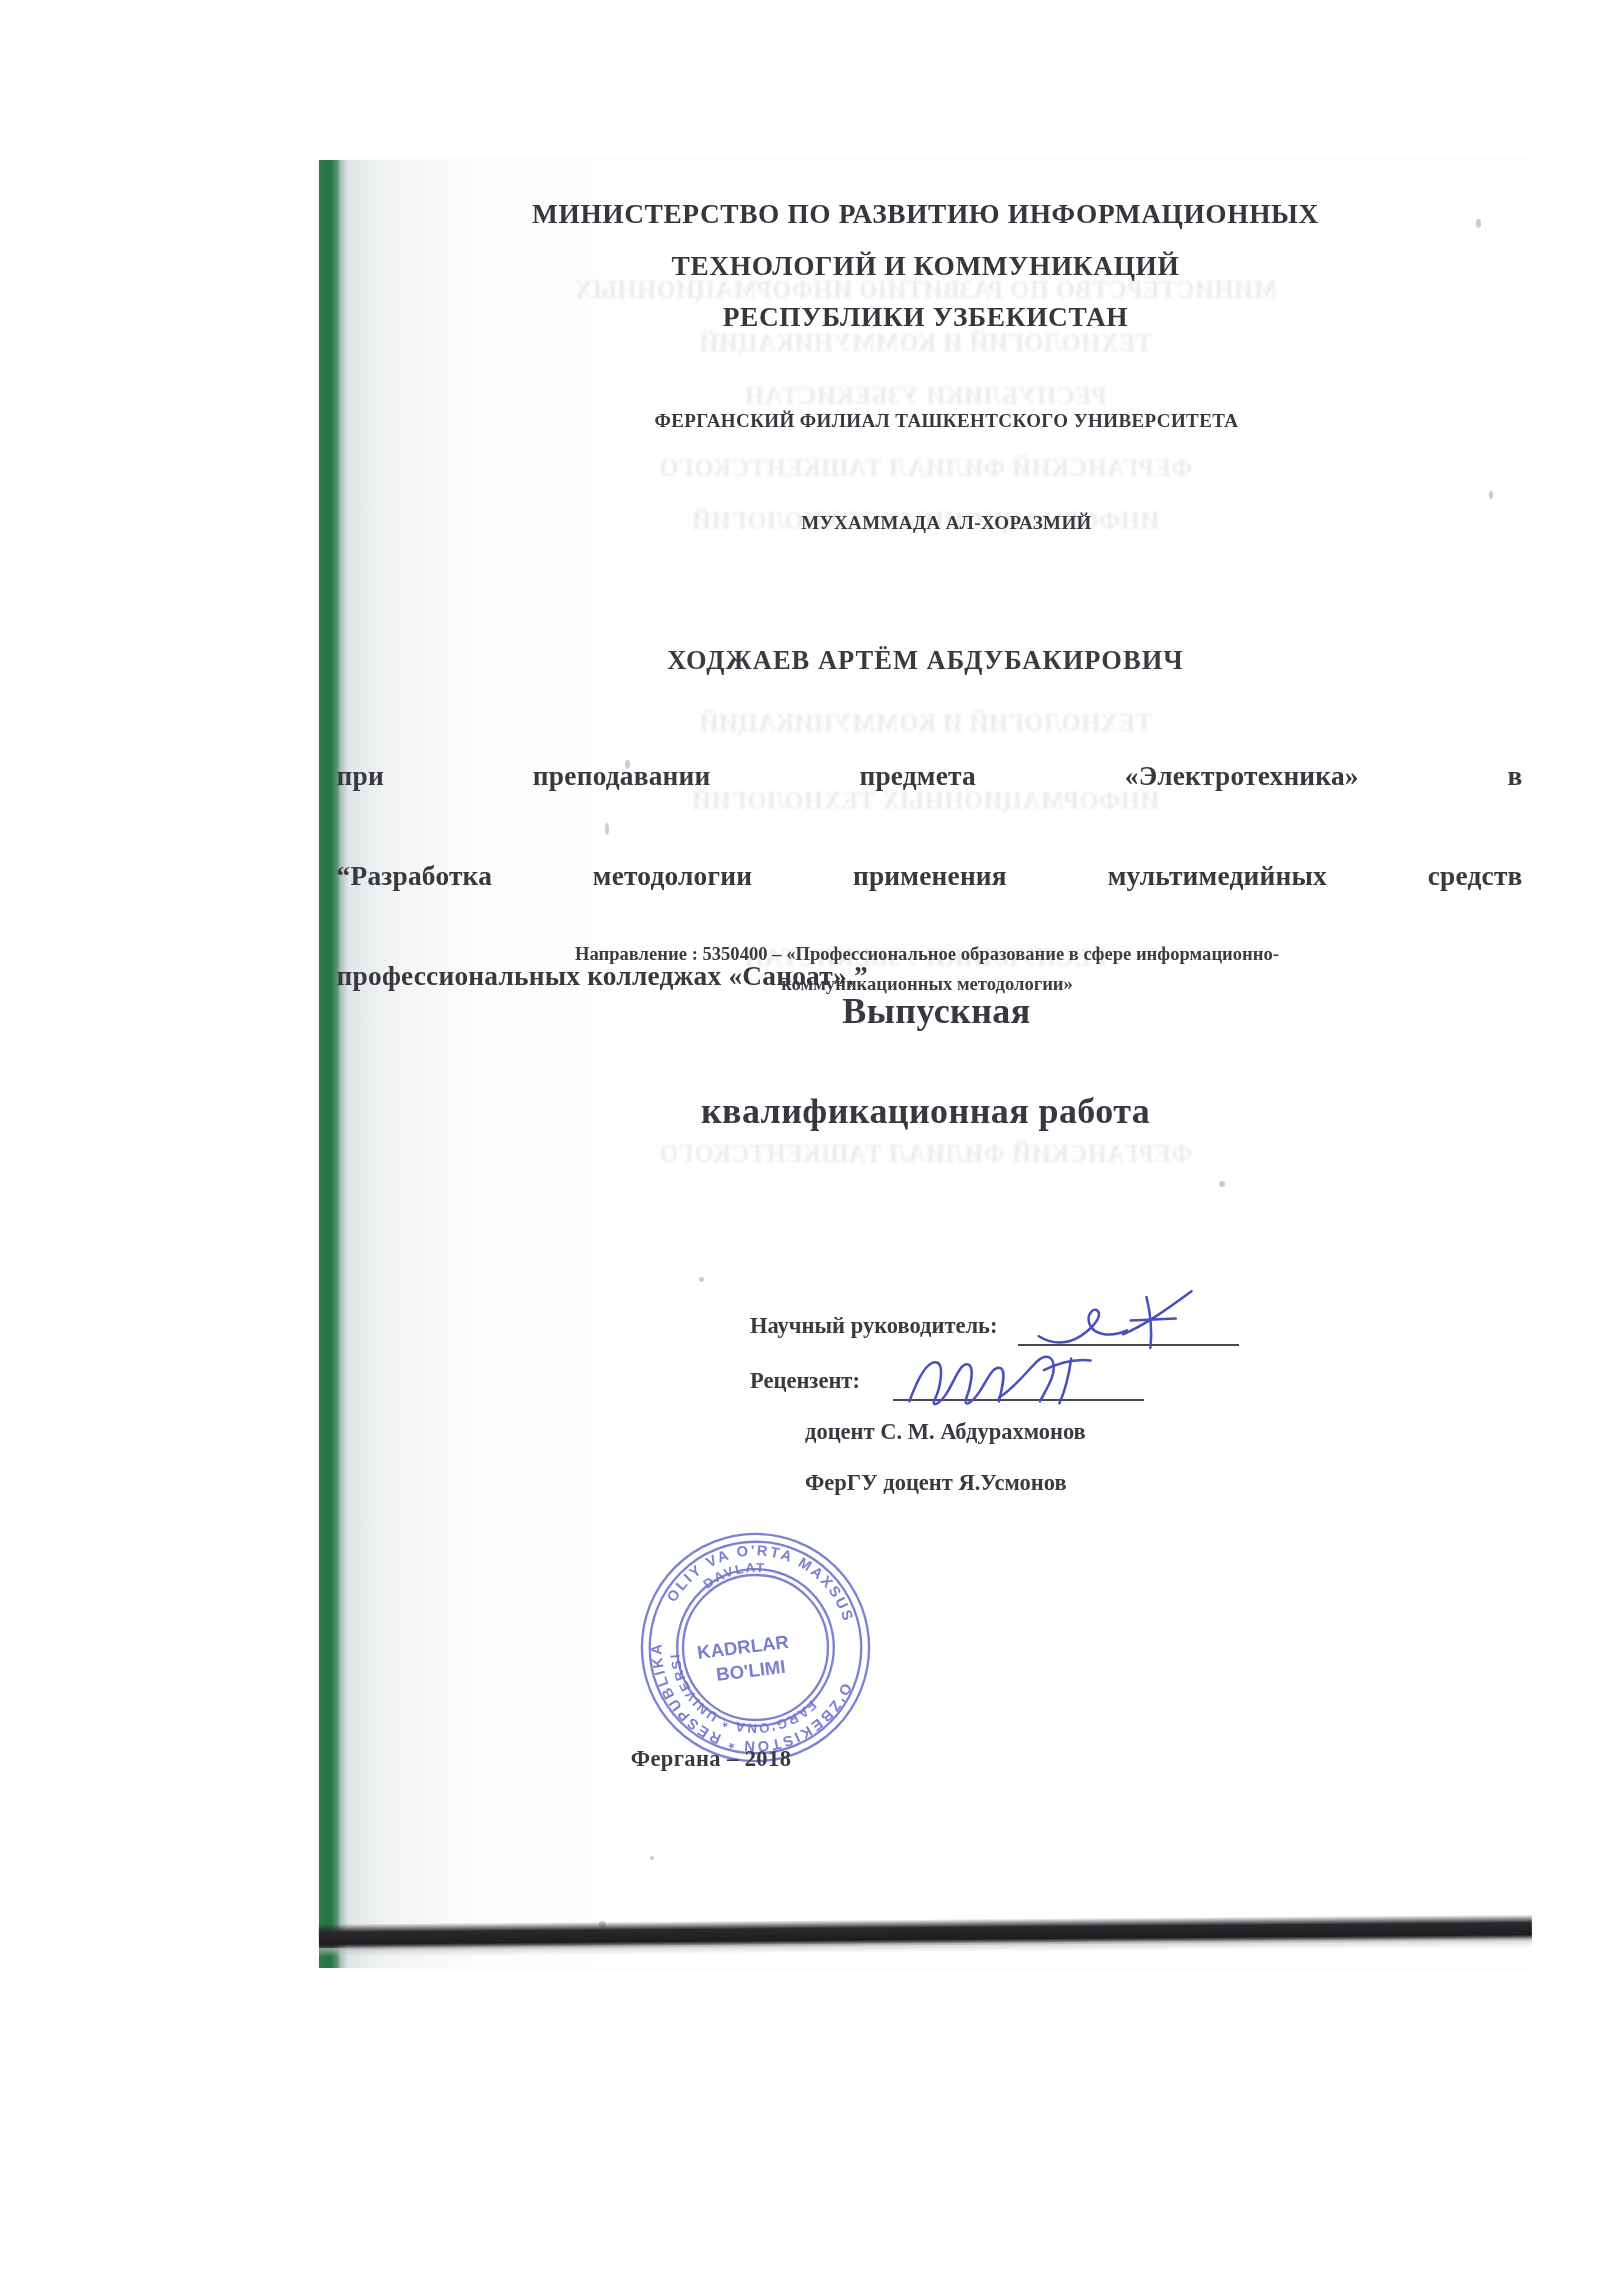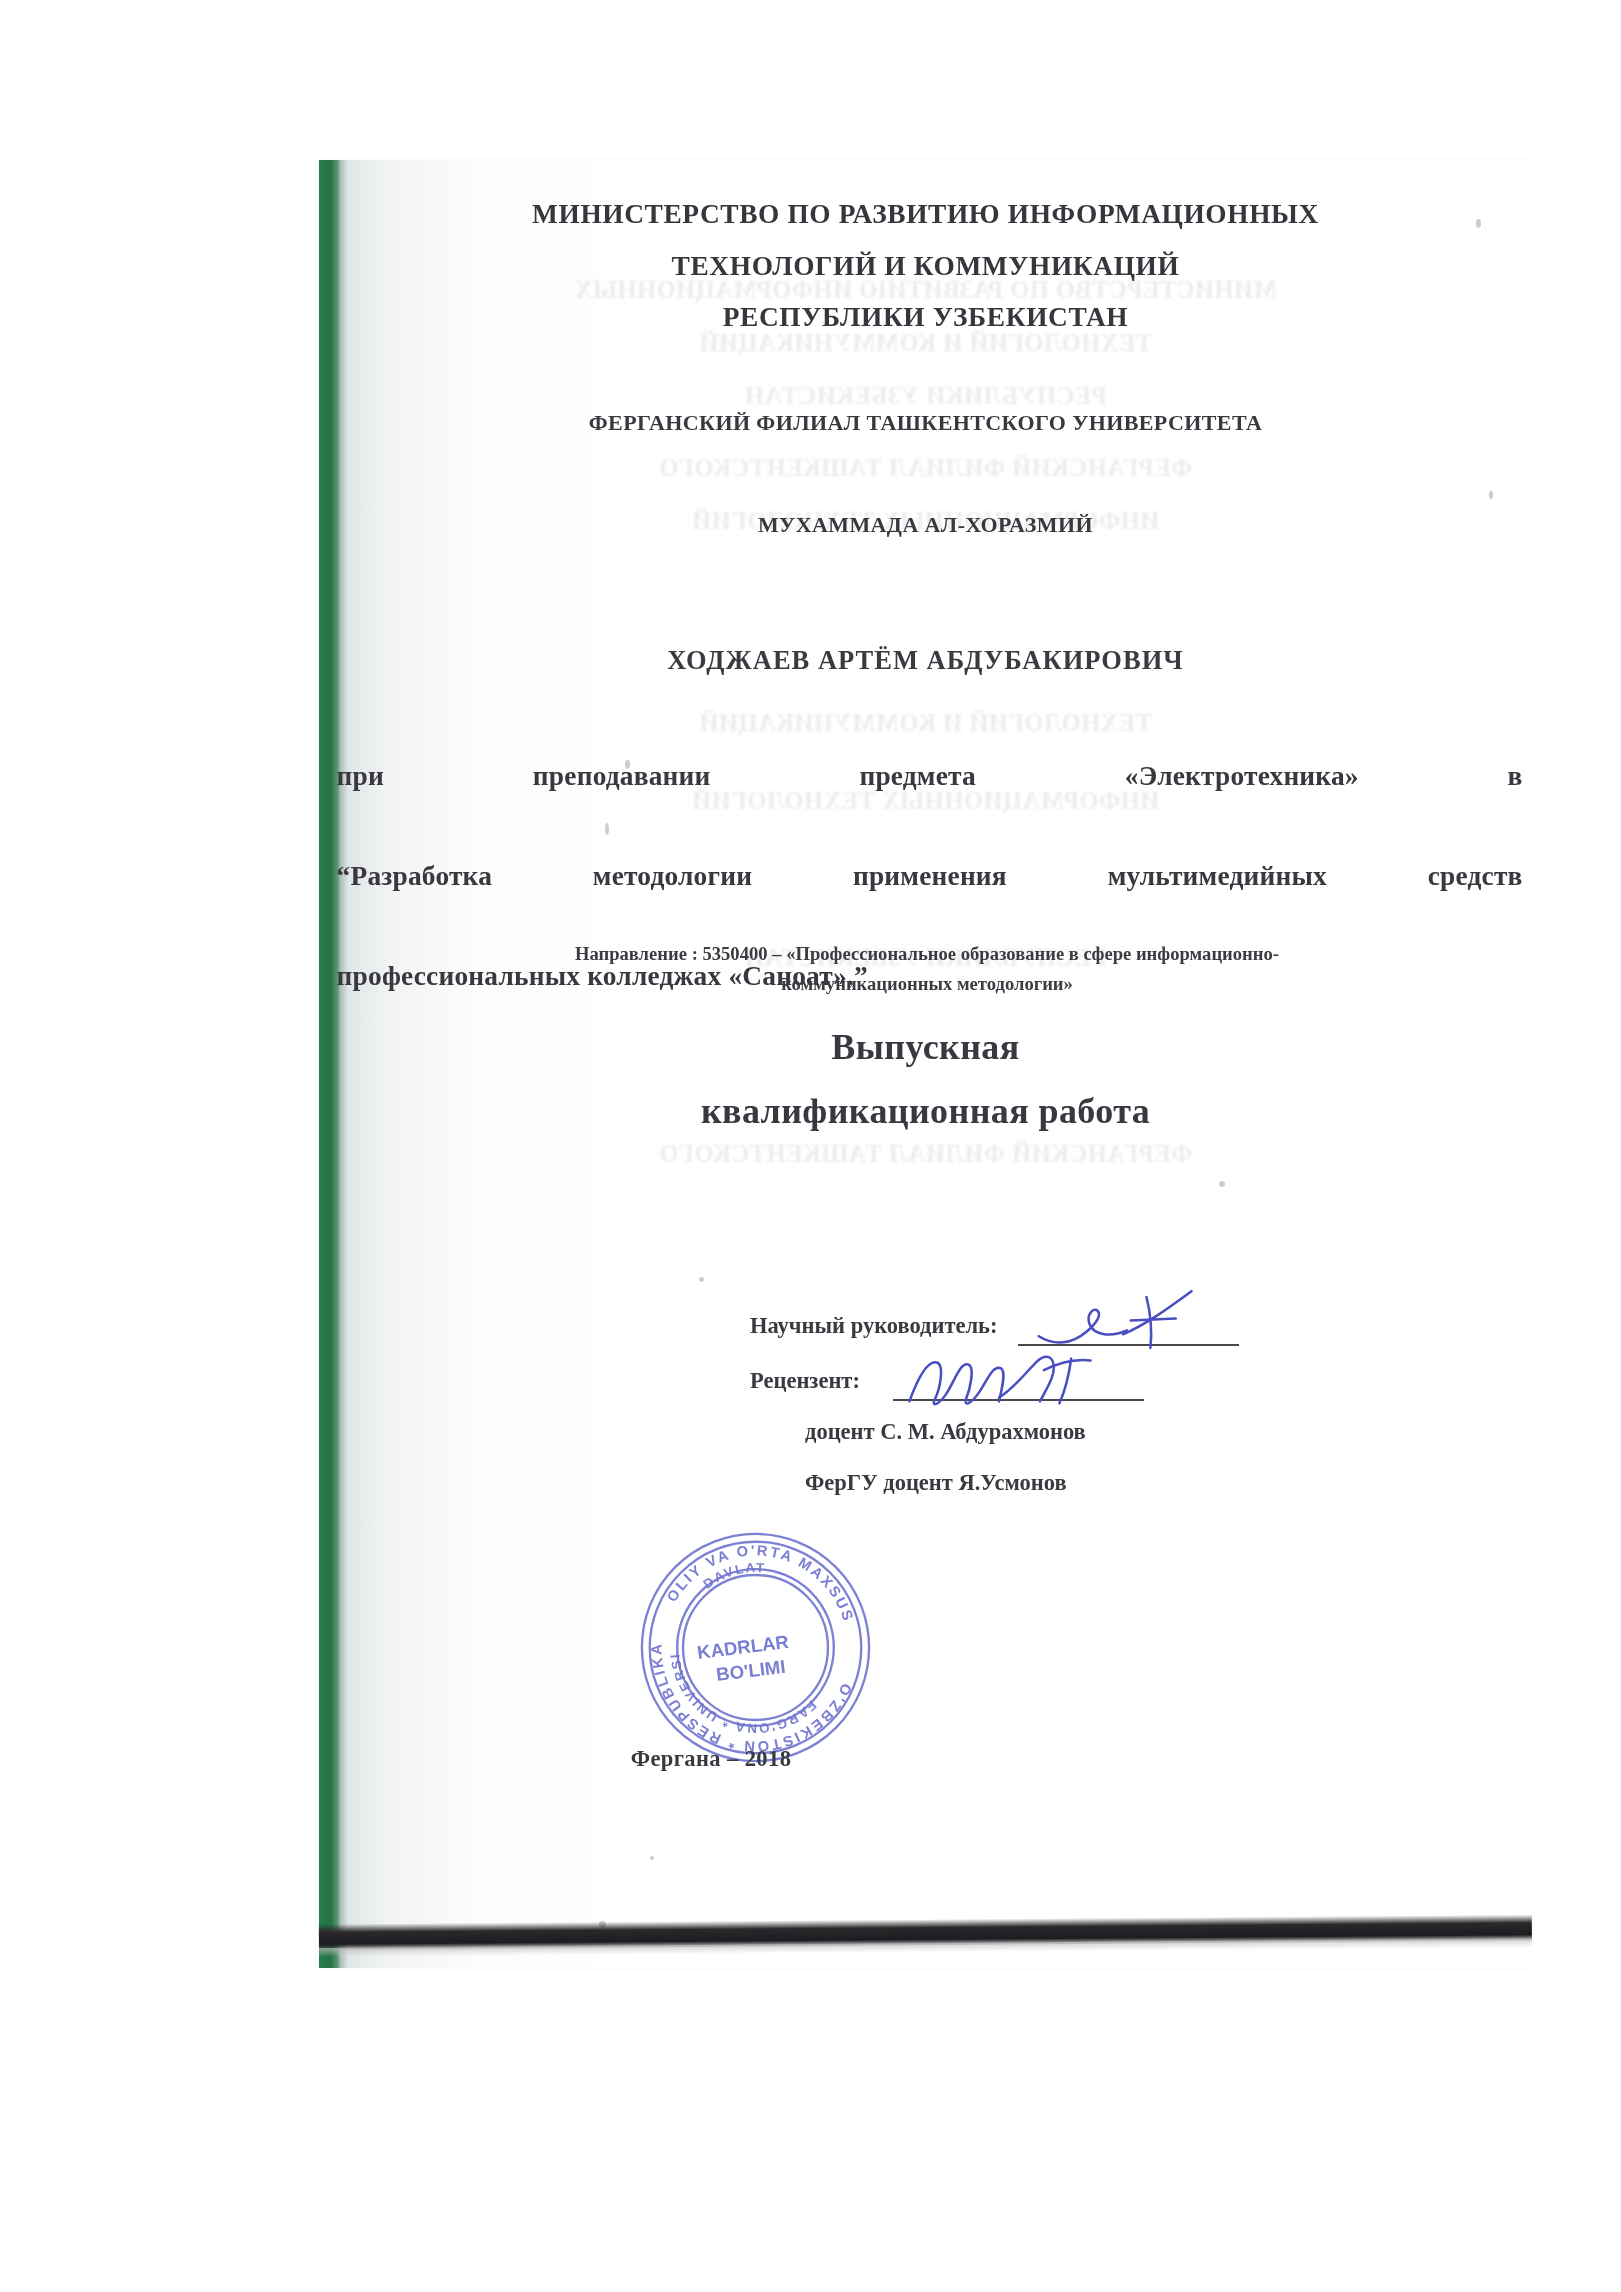--- a/index.html
+++ b/index.html
@@ -91,21 +91,21 @@
   .ministry {
     width: 1213px;
     font-size: 27.4px;
     letter-spacing: 0.6px;
     color: #38363d;
   }
   .m1 { top: 39px; }
   .m2 { top: 91px; }
   .m3 { top: 142px; }
 
-  .faculty { width: 1213px; font-size: 22px; letter-spacing: 0.4px; color: #3a383f; }
+  .faculty { width: 1213px; font-size: 19px; letter-spacing: 0.4px; color: #3a383f; padding-left: 21px; }
   .f1 { top: 250px; }
   .f2 { top: 301px; }
   .f3 { top: 352px; }
 
   .author {
     width: 1213px;
     top: 485px;
     font-size: 26.5px;
     letter-spacing: 1px;
     color: #3c3a41;
@@ -148,21 +148,21 @@
     line-height: 30px;
     font-family: Liberation Serif, serif;
   }
 
   .doc-kind {
     width: 1213px;
     font-size: 36px;
     letter-spacing: 0.4px;
     color: #393740;
   }
-  .dk1 { top: 866px; }
+  .dk1 { top: 830px; padding-left: 11px; }
   .dk2 { top: 930px; }
 
   
   .sign-block {
     position: absolute;
     left: 431px;
     top: 1149px;
     width: 745px;
     font-size: 22.5px;
     font-weight: bold;

